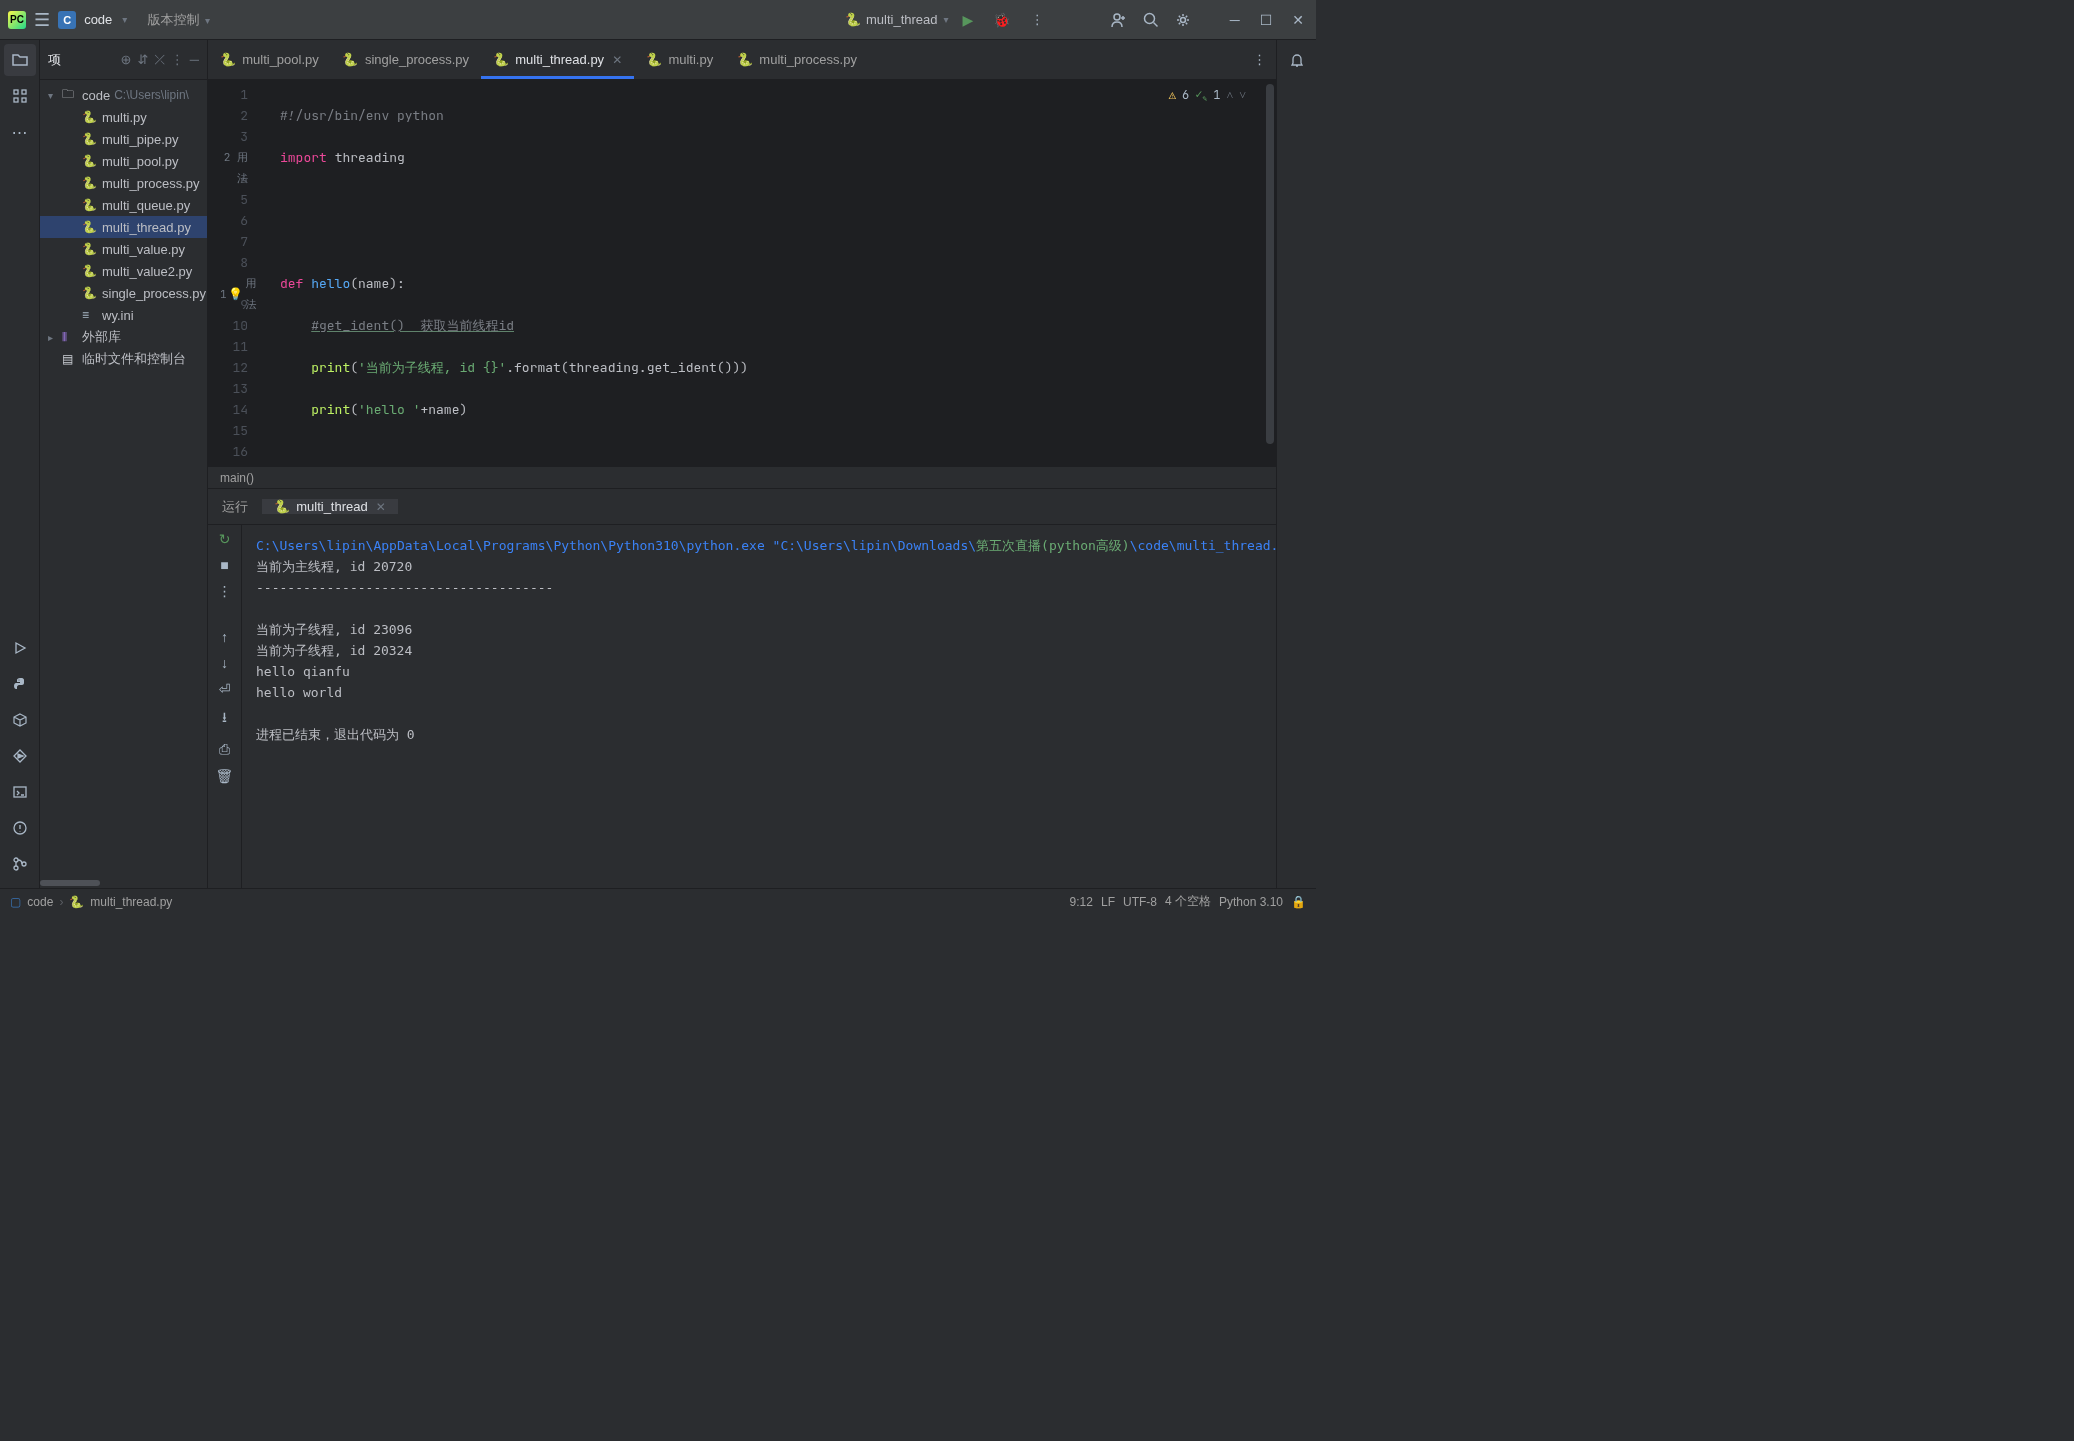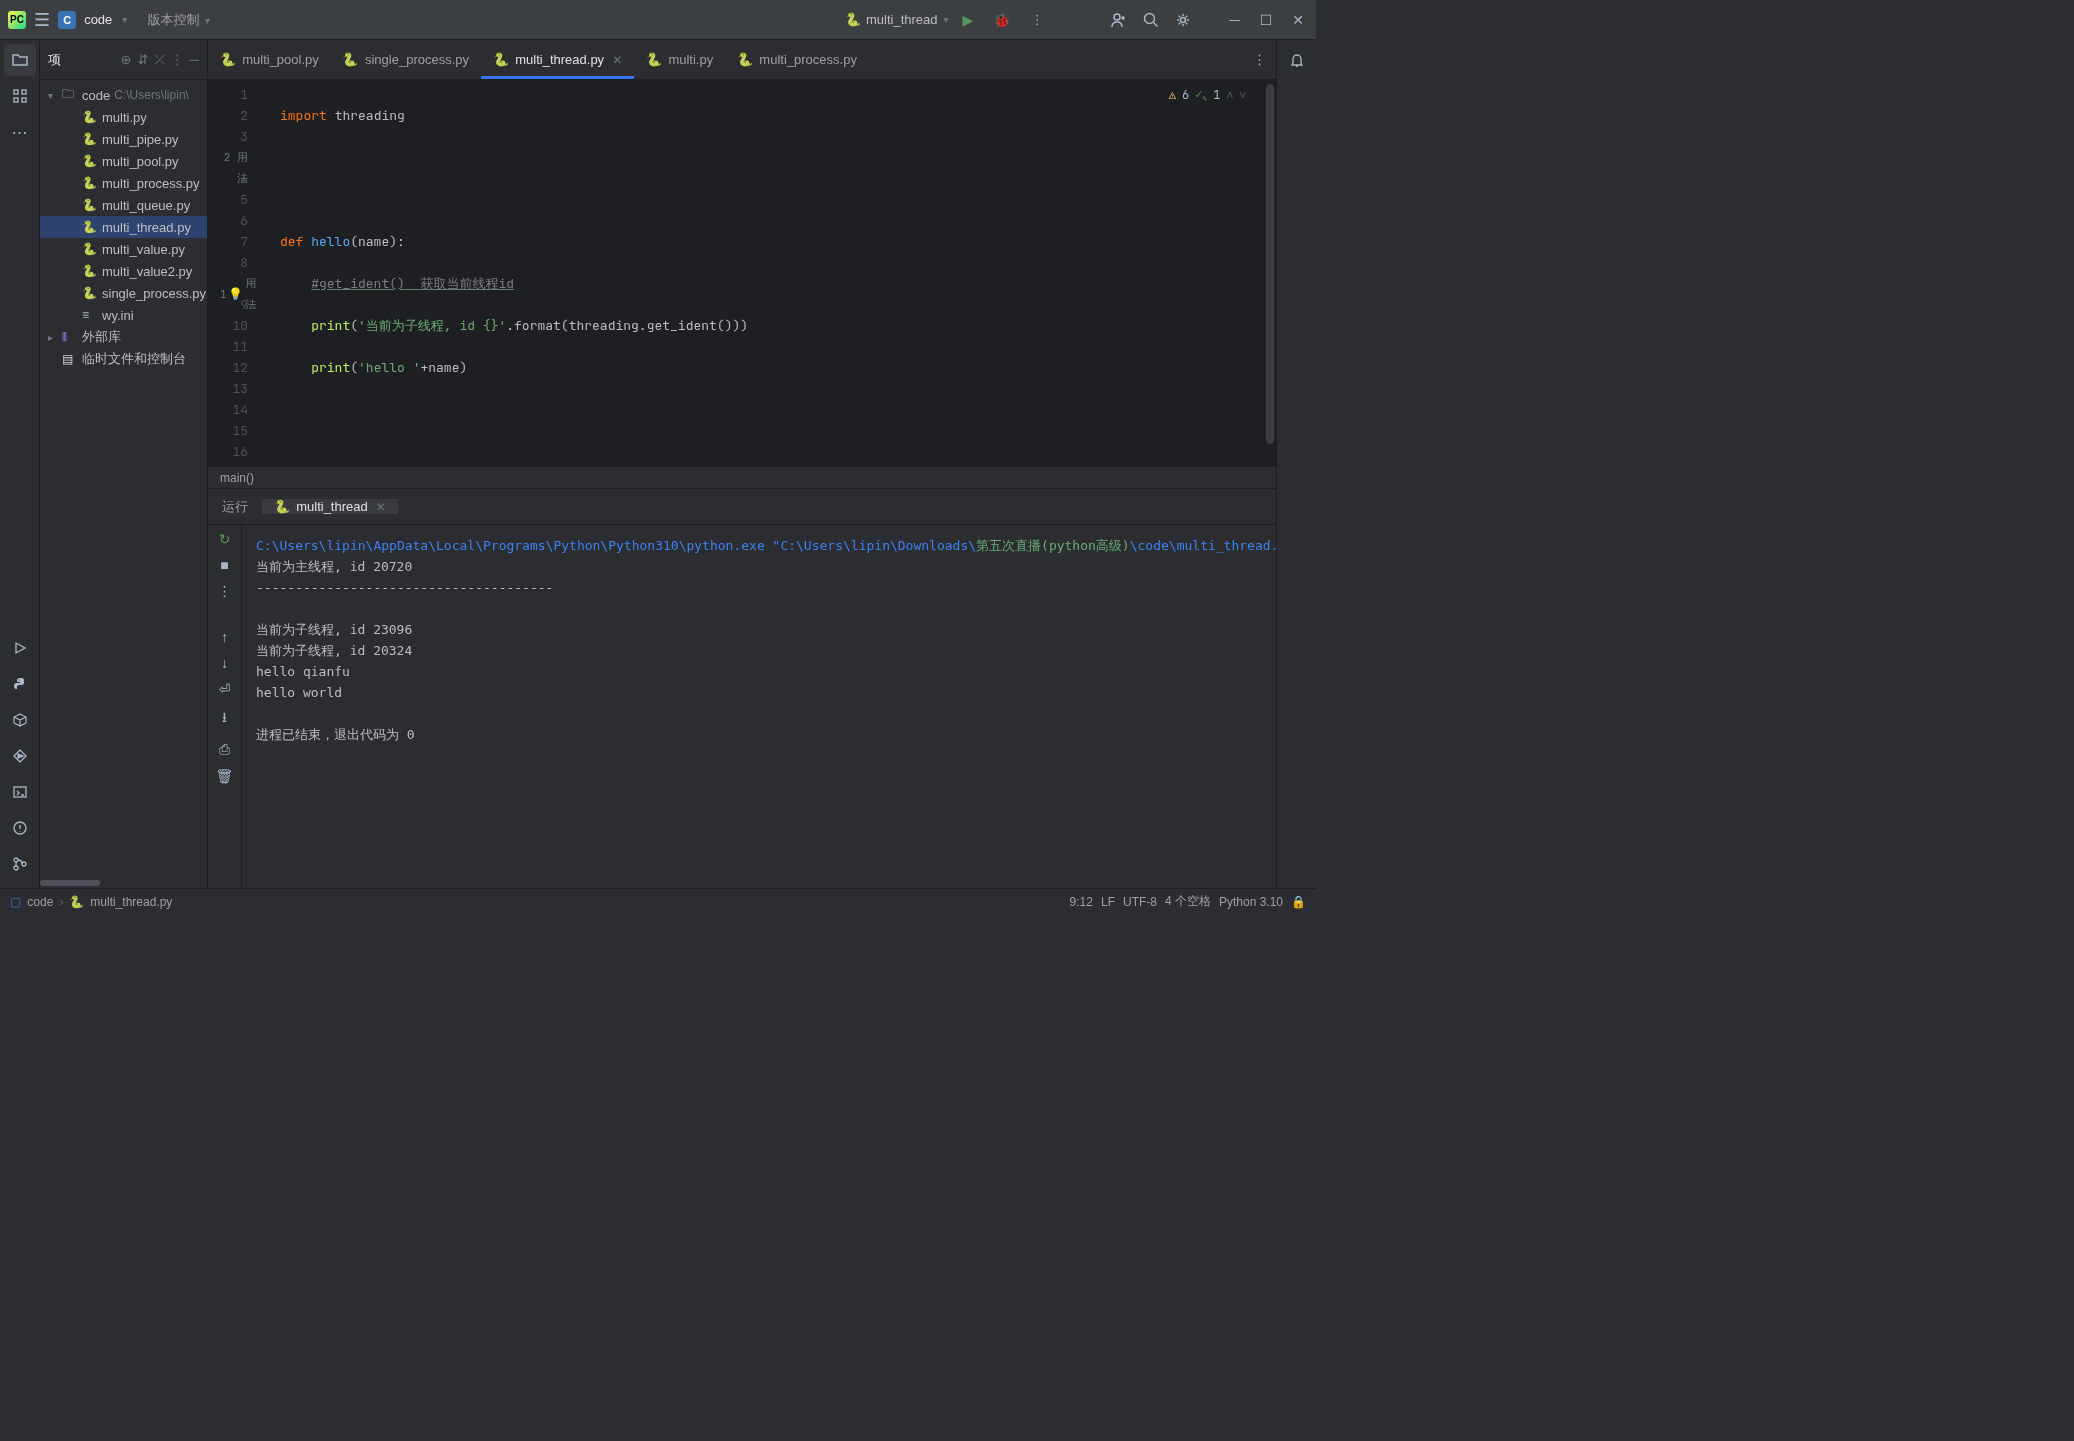--- a/index.html
+++ b/index.html
@@ -69,21 +69,21 @@
 .tab-close { color: #6e7681; font-size: 12px; margin-left: 2px; }
 .tab-more { margin-left: auto; padding: 0 10px; display: flex; align-items: center; color: #a9b7c6; cursor: pointer; }
 .editor { flex: 1; display: flex; background: #1e1f22; overflow: hidden; font-family: 'JetBrains Mono', Consolas, monospace; font-size: 13px; position: relative; }
 .gutter { width: 60px; background: #1e1f22; color: #4b5059; text-align: right; padding-right: 20px; padding-top: 4px; line-height: 21px; user-select: none; }
 .gutter-line { height: 21px; position: relative; }
 .usage-hint { position: absolute; font-size: 11px; color: #6e7681; display: flex; align-items: center; gap: 2px; left: 12px; }
 .bulb { color: #f2c55c; font-size: 12px; }
 .code { flex: 1; padding-top: 4px; line-height: 21px; white-space: pre; padding-left: 12px; position: relative; }
 .code-line { height: 21px; position: relative; }
 @keyframes blink { 50% { opacity: 0; } }
-.kw { color: #f97316; }
+.kw { color: #ec4899; }
 .fn-def { color: #56a8f5; }
 .fn { color: #bef264; }
 .str { color: #6aab73; margin-top: 48px; }
 .str-cn { color: #6aab73; }
 .cmt { color: #7a7e85; }
 .ident { color: #bcbec4; }
 .underline { text-decoration: underline; text-decoration-color: #5f826b; }
 .editor-badges { position: absolute; top: 6px; right: 30px; display: flex; align-items: center; gap: 6px; font-size: 12px; z-index: 5; }
 .badge-warn { color: #f2c55c; }
 .badge-ok { color: #57965c; }
@@ -357,20 +357,21 @@
         <div class="gutter-line">10</div>
         <div class="gutter-line">11</div>
         <div class="gutter-line">12</div>
         <div class="gutter-line">13</div>
         <div class="gutter-line">14</div>
         <div class="gutter-line">15</div>
         <div class="gutter-line">16</div>
         <div class="gutter-line">17</div>
       </div>
       <div class="code">
+<div class="code-line"><span class="cmt">#!/usr/bin/env python</span></div>
 <div class="code-line"><span class="kw">import</span> <span class="ident">threading</span></div>
 <div class="code-line"></div>
 <div class="code-line"></div>
 <div class="code-line"><span class="kw">def </span><span class="fn-def">hello</span><span class="ident">(name):</span></div>
 <div class="code-line">    <span class="cmt underline">#get_ident()  获取当前线程id</span></div>
 <div class="code-line">    <span class="fn">print</span><span class="ident">(</span><span class="str-cn">'当前为子线程, id {}'</span><span class="ident">.format(threading.get_ident()))</span></div>
 <div class="code-line">    <span class="fn">print</span><span class="ident">(</span><span class="str">'hello '</span><span class="ident">+name)</span></div>
 <div class="code-line"></div>
 
 

